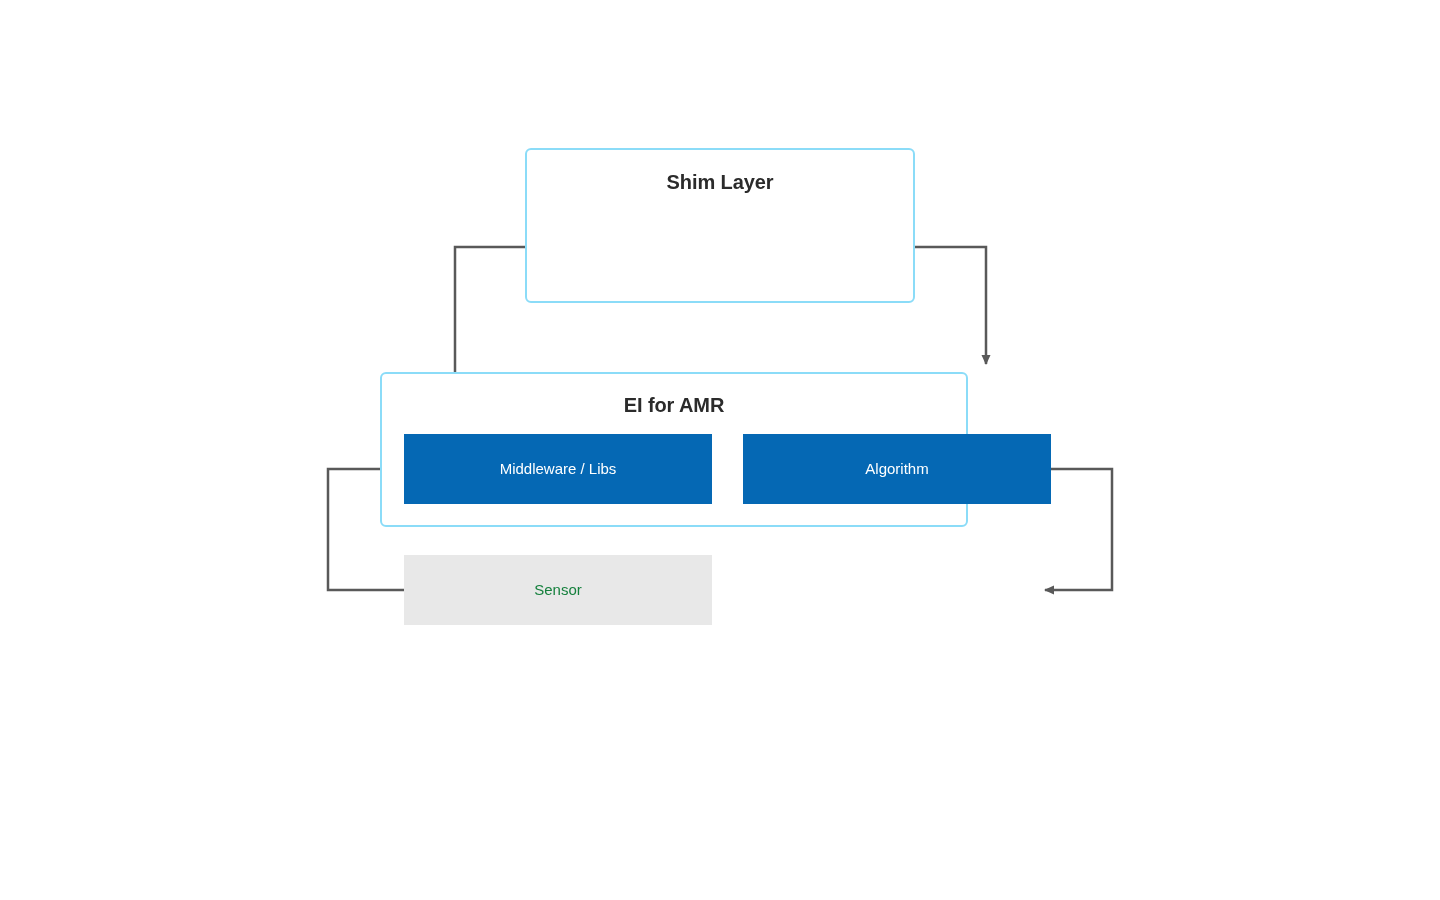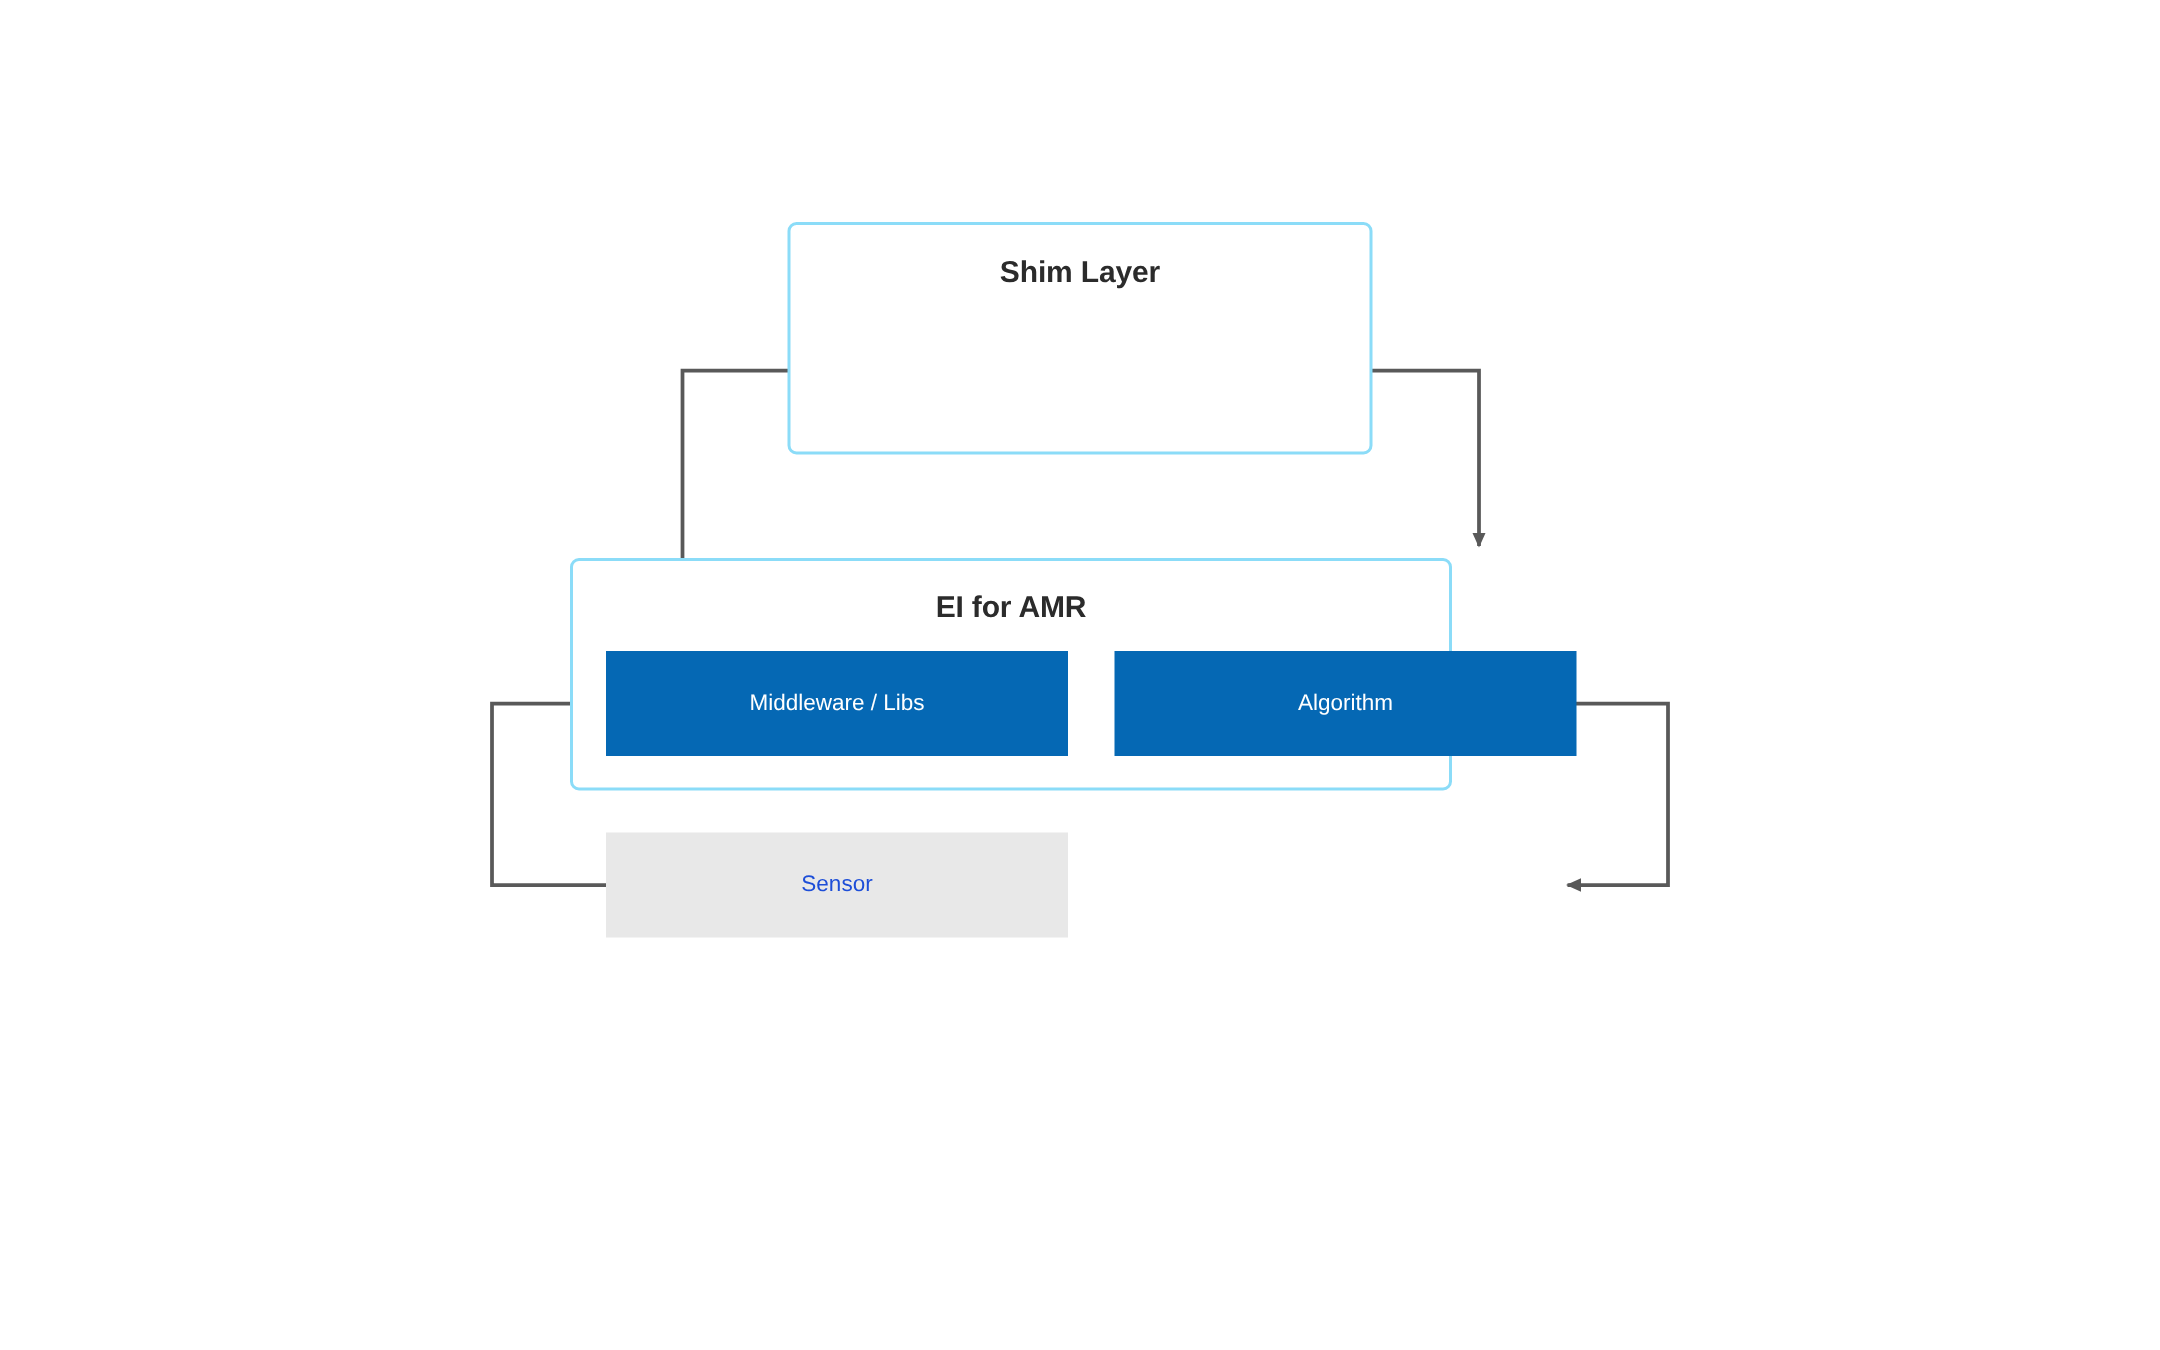--- a/index.html
+++ b/index.html
@@ -73,21 +73,21 @@
     justify-content: center;
     font-size: 15px;
     line-height: 1.2;
   }
   .block.blue {
     background: #0568b4;
     color: #ffffff;
   }
   .block.gray {
     background: #e8e8e8;
-    color: #1d4ed8;
+    color: #15803d;
   }
   #block-customer-amr-application {
     left: 547px;
     top: 211px;
     width: 345px;
     height: 72px;
   }
   #block-middleware-libs {
     left: 404px;
     top: 434px;

